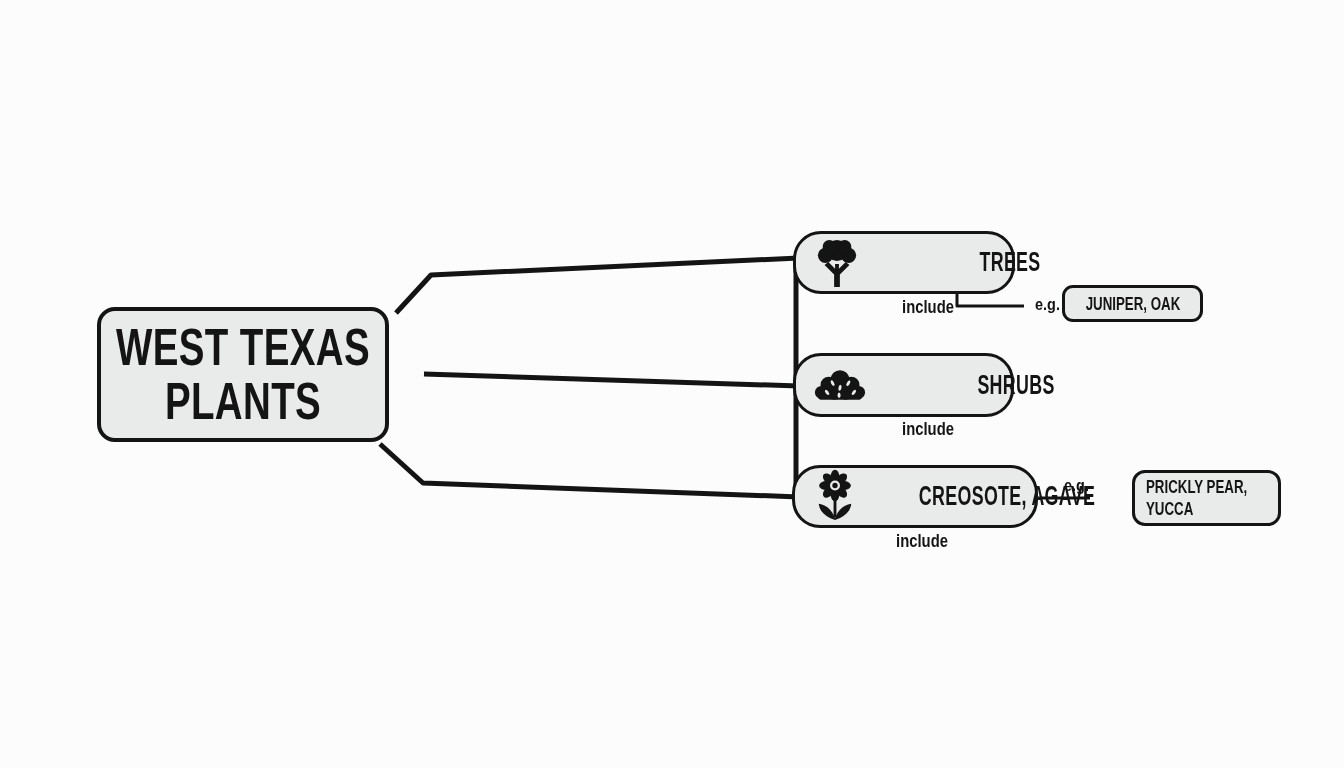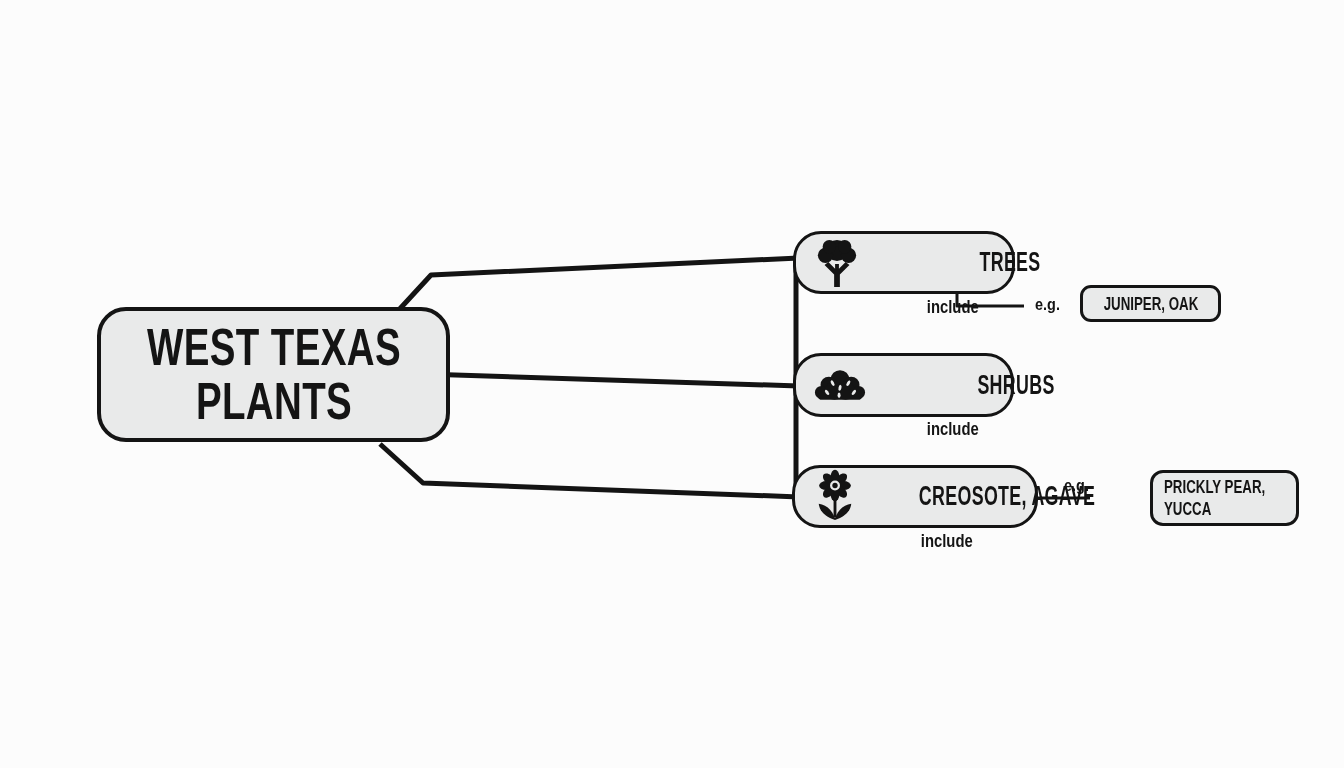--- a/index.html
+++ b/index.html
@@ -27,22 +27,22 @@
     color:#141414;
   }
   .cond{
     display:inline-block;
     white-space:normal;
     font-weight:bold;
     color:#141414;
   }
   
   .node-root{
-    left:97px;top:307px;width:353px;height:135px;
-    border-width:4px;border-radius:29px;
+    left:97px;top:307px;width:292px;height:135px;
+    border-width:4px;border-radius:18px;
   }
   .node-root .cond{
     width:440px;flex:none;text-align:center;
     font-size:52px;line-height:1.02;letter-spacing:0.5px;
     transform:scaleX(0.74);transform-origin:center;
   }
   
   .node-child{
     border-radius:28px;
     justify-content:flex-start;
@@ -58,39 +58,38 @@
     flex:1;display:flex;align-items:flex-end;justify-content:center;
     overflow:visible;margin-right:10px;
   }
   .node-child .cond{
     flex:none;width:300px;text-align:center;white-space:nowrap;
     font-size:27px;letter-spacing:0.5px;
     transform:scaleX(0.66);transform-origin:center;
   }
   
   .rel{
-    position:absolute;z-index:2;width:100px;text-align:right;
+    position:absolute;z-index:2;width:100px;text-align:center;
     font-size:19px;font-weight:700;color:#141414;
   }
   .rel .cond{width:130px;margin-left:-15px;font-weight:700;font-size:19px;transform:scaleX(0.78);transform-origin:center;}
   .rel-trees{left:878px;top:296px;}
   .rel-shrubs{left:878px;top:418px;}
   .rel-creosote{left:872px;top:530px;}
   
   .eg{
     position:absolute;z-index:2;
     font-size:17px;font-weight:700;color:#141414;margin-left:8px;
   }
   .eg .cond{font-size:17px;transform:scaleX(0.85);transform-origin:left center;}
   .eg-trees{left:1027px;top:295px;}
   .eg-creosote{left:1056px;top:476px;}
   
   .node-example{
     border-radius:11px;
-    margin-left:18px;
   }
   .node-juniper{left:1062px;top:285px;width:141px;height:37px;}
   .node-juniper .cond{
     flex:none;width:200px;text-align:center;white-space:nowrap;
     font-size:19px;transform:scaleX(0.70);transform-origin:center;
   }
   .node-prickly{
     left:1132px;top:470px;width:149px;height:56px;
     border-radius:13px;justify-content:flex-start;padding-left:11px;
   }

